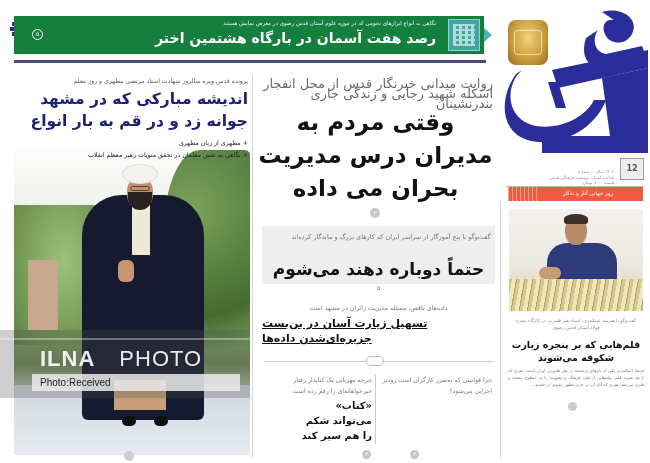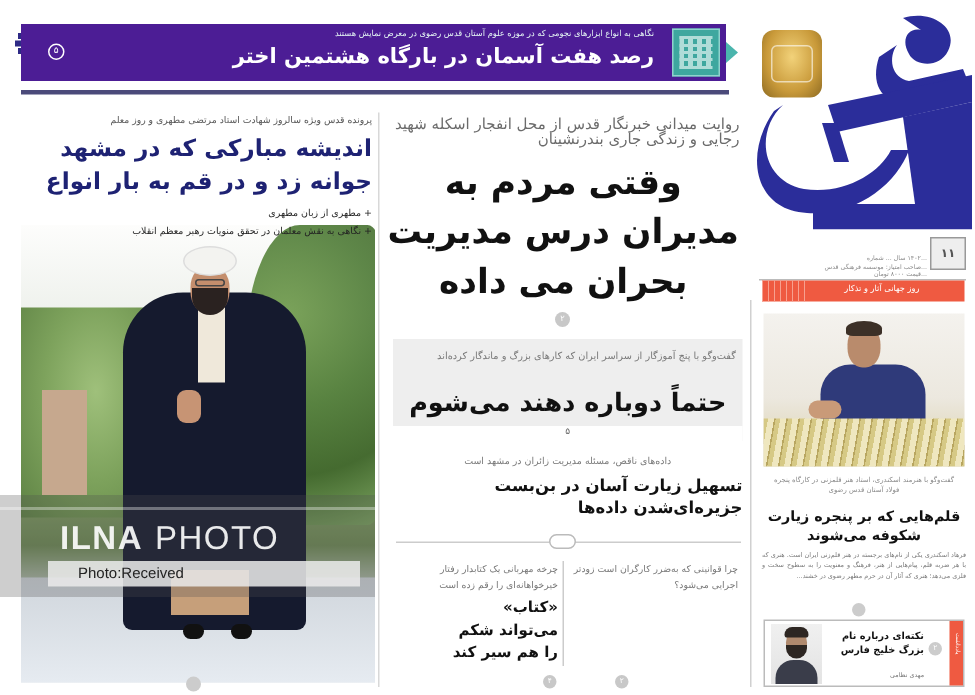--- a/index.html
+++ b/index.html
@@ -2,21 +2,21 @@
 <html><head>
   <meta charset="utf-8">
   <style>
     * { box-sizing: border-box; margin: 0; padding: 0; }
     html, body { width: 650px; height: 463px; overflow: hidden; background: #fff; }
     body { font-family: "DejaVu Sans", sans-serif; position: relative; direction: rtl; }
 
     .page { position: absolute; inset: 0; background: #fff; }
 
     
-    .top-banner { position: absolute; left: 14px; top: 16px; width: 470px; height: 38px; background: #4c1d95; }
+    .top-banner { position: absolute; left: 14px; top: 16px; width: 470px; height: 38px; background: #15803d; }
     .top-banner .kufic { position: absolute; right: 4px; top: 3px; width: 32px; height: 32px; background: #3ea79f; border: 1px solid #8fd3cd; }
     .top-banner .kufic::before { content: ""; position: absolute; inset: 4px; background:
       repeating-linear-gradient(90deg, #dff3f1 0 3px, transparent 3px 6px),
       repeating-linear-gradient(0deg, #dff3f1 0 2px, transparent 2px 5px); opacity: .7; }
     .top-banner .notch { position: absolute; right: -8px; top: 12px; width: 0; height: 0; border-top: 7px solid transparent; border-bottom: 7px solid transparent; border-left: 8px solid #4ab5ad; }
     .top-banner .kicker { position: absolute; right: 48px; top: 4px; font-size: 5.5px; color: #e5f6f4; white-space: nowrap; }
     .top-banner .headline { position: absolute; right: 48px; top: 14px; font-size: 14px; color: #fff; font-weight: bold; white-space: nowrap; }
     .top-banner .page-dot { position: absolute; left: 18px; top: 13px; width: 11px; height: 11px; border-radius: 50%; border: 1.5px solid #fff; color: #fff; font-size: 6px; text-align: center; line-height: 8px; }
     .left-steps { position: absolute; left: 10px; top: 20px; width: 6px; height: 30px; }
     .left-steps span { position: absolute; background: #2e2a86; width: 4px; height: 4px; }
@@ -59,31 +59,31 @@
     .opinion-box .avatar .beard { position: absolute; left: 10px; top: 14px; width: 14px; height: 9px; border-radius: 0 0 7px 7px; background: #2d2622; }
     .opinion-box .avatar .hair { position: absolute; left: 9px; top: 2px; width: 16px; height: 7px; border-radius: 8px 8px 3px 3px; background: #2d2622; }
     .opinion-box .avatar .shoulders { position: absolute; left: 3px; top: 24px; width: 28px; height: 18px; border-radius: 12px 12px 0 0; background: #3a3d4a; }
     .opinion-box .num { position: absolute; right: 14px; top: 14px; width: 9px; height: 9px; border-radius: 50%; background: #ccc; color: #fff; font-size: 5px; text-align: center; line-height: 9px; }
     .opinion-box .title { position: absolute; right: 26px; top: 6px; width: 60px; font-size: 6.5px; line-height: 9px; color: #111; font-weight: bold; text-align: right; }
     .opinion-box .author { position: absolute; right: 26px; top: 33px; font-size: 4.2px; color: #777; }
 
     .col-rule-right { position: absolute; left: 500px; top: 200px; width: 1px; height: 258px; background: #d0d0d0; }
 
     
-    .c-kicker { position: absolute; left: 258px; top: 79px; width: 235px; font-size: 10px; line-height: 10px; color: #6b6b6b; text-align: right; }
+    .c-kicker { position: absolute; left: 258px; top: 79px; width: 235px; font-size: 13px; line-height: 10px; color: #6b6b6b; text-align: right; }
     .c-headline { position: absolute; left: 258px; top: 106px; width: 235px; font-size: 23px; line-height: 33px; color: #111; font-weight: bold; text-align: center; letter-spacing: -0.5px; }
     .c-pin { position: absolute; left: 370px; top: 208px; width: 10px; height: 10px; border-radius: 50%; background: #c8c8c8; color: #fff; font-size: 5.5px; text-align: center; line-height: 10px; }
 
     .teacher-box { position: absolute; left: 262px; top: 226px; width: 233px; height: 68px; background: #eeeeee; }
     .teacher-box .kicker { position: absolute; left: 0; top: 6px; width: 258px; font-size: 6.5px; line-height: 10px; color: #777; text-align: center; }
     .teacher-box .title { position: absolute; left: 0; top: 31px; width: 233px; font-size: 17px; line-height: 24px; color: #111; font-weight: bold; text-align: center; }
     .teacher-box .page { position: absolute; left: 0; top: 58px; width: 233px; font-size: 6px; color: #666; text-align: center; }
 
     .data-kicker { position: absolute; left: 262px; top: 304px; width: 233px; font-size: 6.3px; color: #777; text-align: center; }
-    .data-title { position: absolute; left: 262px; top: 316px; width: 233px; font-size: 11px; line-height: 15px; color: #111; font-weight: bold; text-align: right; }
+    .data-title { position: absolute; left: 262px; top: 316px; width: 233px; font-size: 11px; line-height: 15px; color: #111; font-weight: bold; text-align: left; text-decoration: underline; }
     .divider { position: absolute; left: 264px; top: 361px; width: 230px; height: 1px; background: #ccc; }
     .divider-knot { position: absolute; left: 366px; top: 356px; width: 18px; height: 10px; border-radius: 5px; border: 1.5px solid #bbb; background: #fff; }
 
     .mini-col { position: absolute; top: 374px; width: 110px; }
     .mini-col .kicker { font-size: 6.2px; line-height: 11px; color: #777; text-align: right; }
     .mini-col .title { font-size: 10px; line-height: 15px; color: #111; font-weight: bold; text-align: right; margin-top: 2px; margin-left: 32px; }
     .mini-a { left: 382px; }
     .mini-b { left: 262px; }
     .mini-sep { position: absolute; left: 375px; top: 374px; width: 1px; height: 70px; background: #ccc; }
     .mini-pin { position: absolute; top: 450px; width: 9px; height: 9px; border-radius: 50%; background: #c8c8c8; color: #fff; font-size: 5px; text-align: center; line-height: 9px; }
@@ -116,22 +116,22 @@
     .photo .shoe-l { position: absolute; left: 108px; top: 266px; width: 14px; height: 10px; border-radius: 5px; background: #111; }
     .photo .shoe-r { position: absolute; left: 140px; top: 266px; width: 14px; height: 10px; border-radius: 5px; background: #111; }
 
     .l-pin { position: absolute; left: 124px; top: 451px; width: 10px; height: 10px; border-radius: 50%; background: #ccc; }
 
     
     .wm-band { position: absolute; left: 0; top: 330px; width: 250px; height: 68px; background: rgba(80,80,80,.28); z-index: 5; }
     .wm-band .line-top { position: absolute; left: 0; top: 8px; width: 250px; height: 2px; background: rgba(255,255,255,.35); }
     .wm-brand { position: absolute; left: 40px; top: 346px; z-index: 6; direction: ltr; white-space: nowrap; font-family: "Liberation Sans", sans-serif; color: rgba(255,255,255,.9); }
     .wm-brand .ilna { font-size: 22px; font-weight: bold; letter-spacing: 1px; }
-    .wm-brand .photo-word { font-size: 22px; font-weight: normal; letter-spacing: 1px; margin-left: 8px; text-align: center; }
-    .wm-credit { position: absolute; left: 32px; top: 374px; width: 208px; height: 17px; background: rgba(235,235,235,.85); z-index: 6; direction: ltr; font-family: "Liberation Sans", sans-serif; font-size: 10px; line-height: 17px; color: #222; padding-left: 20px; }
+    .wm-brand .photo-word { font-size: 22px; font-weight: normal; letter-spacing: 1px; margin-left: 24px; text-align: center; }
+    .wm-credit { position: absolute; left: 32px; top: 374px; width: 208px; height: 17px; background: rgba(235,235,235,.85); z-index: 6; direction: ltr; font-family: "Liberation Sans", sans-serif; font-size: 10px; line-height: 17px; color: #222; padding-left: 8px; }
   </style>
 </head>
 <body>
 
 <div class="page">
 
   <div class="left-steps">
     <span style="left:2px;top:2px"></span>
       <span style="left:0;top:7px"></span>
       <span style="left:2px;top:12px"></span>
@@ -154,21 +154,21 @@
       <path d="M46 74 L56 74 L64 100 L54 100 Z" fill="#2b2d9a"></path>
       <rect x="40" y="128" width="106" height="17" fill="#2b2d9a"></rect>
       <path d="M100 70 L146 60 L146 128 L108 128 Z" fill="#2b2d9a"></path>
     </svg>
   </div>
   <div class="emblem">
       <span></span>
     </div>
 
   <div class="url-block">
-    <div class="issue-box">۱۱</div>
+    <div class="issue-box">12</div>
     <div class="url-meta">
       <div>...۱۴۰۲ سال ... شماره</div>
       <div>...صاحب امتیاز: موسسه فرهنگی قدس</div>
       <div>...قیمت ۸۰۰۰ تومان</div>
     </div>
   </div>
 
   <div class="red-strip">
     <div class="bars"></div>
     <div class="label">روز جهانی آثار و تذکار</div>
@@ -178,34 +178,20 @@
     <div class="man-head"></div>
     <div class="man-hair"></div>
     <div class="rug"></div>
     <div class="hands"></div>
   </div>
   <div class="side-kicker">گفت‌وگو با هنرمند اسکندری، استاد هنر قلمزنی در کارگاه پنجره فولاد آستان قدس رضوی</div>
   <div class="side-title">قلم‌هایی که بر پنجره‌ زیارت شکوفه می‌شوند</div>
   <div class="side-body">فرهاد اسکندری یکی از نام‌های برجسته در هنر قلم‌زنی ایران است. هنری که با هر ضربه قلم، پیام‌هایی از هنر، فرهنگ و معنویت را به سطوح سخت و فلزی می‌دهد؛ هنری که آثار آن در حرم مطهر رضوی در خشند...</div>
   <div class="side-pin"></div>
 
-  <div class="opinion-box">
-    <div class="tag">
-        <span>یادداشت</span>
-      </div>
-    <div class="avatar">
-      <div class="shoulders"></div>
-        <div class="face"></div>
-        <div class="beard"></div>
-        <div class="hair"></div>
-    </div>
-    <div class="num">۲</div>
-    <div class="title">نکته‌ای درباره نام بزرگ خلیج فارس</div>
-    <div class="author">مهدی نظامی</div>
-  </div>
 
   <div class="col-rule-right"></div>
 
   <div class="c-kicker">روایت میدانی خبرنگار قدس از محل انفجار اسکله شهید رجایی و زندگی جاری بندرنشینان</div>
   <div class="c-headline">وقتی مردم به مدیران درس مدیریت بحران می داده</div>
   <div class="c-pin">۲</div>
 
   <div class="teacher-box">
     <div class="kicker">گفت‌وگو با پنج آموزگار از سراسر ایران که کارهای بزرگ و ماندگار کرده‌اند</div>
     <div class="title">حتماً دوباره دهند می‌شوم</div>

